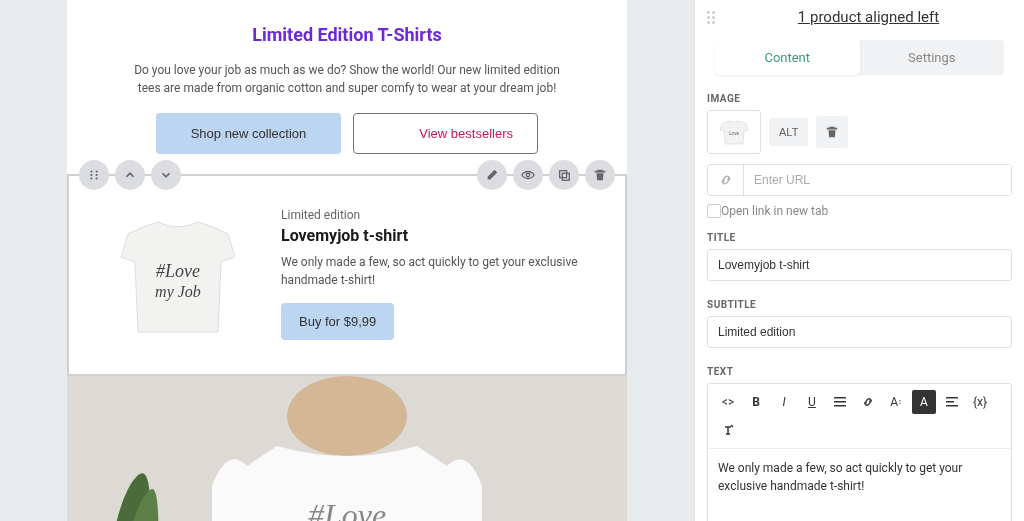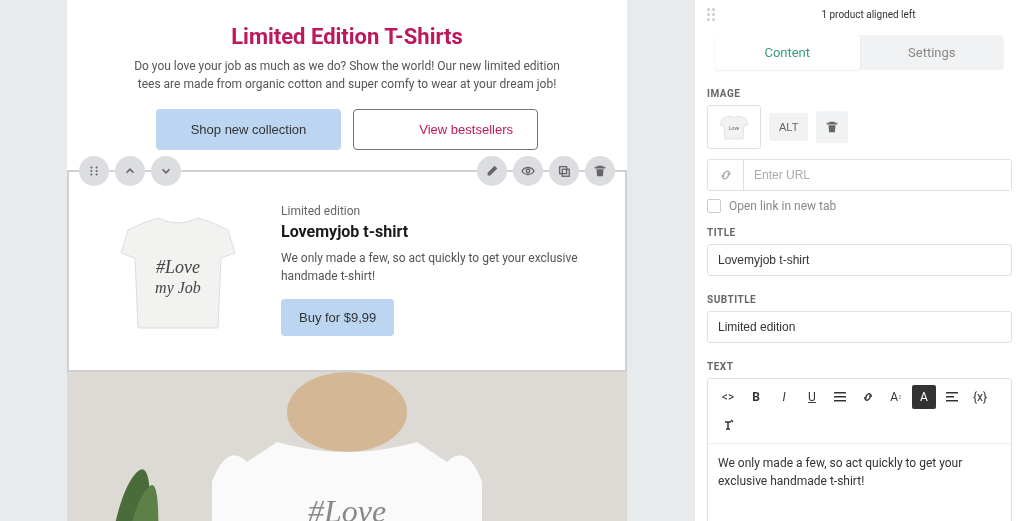--- a/index.html
+++ b/index.html
@@ -1,20 +1,20 @@
 <!DOCTYPE html>
 <html><head>
 <meta charset="utf-8">
 <style>
 * { box-sizing: border-box; margin: 0; padding: 0; }
 body { font-family: -apple-system, BlinkMacSystemFont, "Segoe UI", Roboto, Arial, sans-serif; background: #e8ebed; width: 1024px; height: 521px; overflow: hidden; display: flex; }
 .canvas-area { flex: 1; display: flex; justify-content: center; padding-top: 0; }
 .email-canvas { width: 560px; background: #fff; overflow: hidden; }
 .hero { padding: 24px 32px 20px; text-align: center; }
-.hero h1 { font-size: 22px; font-weight: 700; color: #be185d; margin-bottom: 8px; }
+.hero h1 { font-size: 18px; font-weight: 700; color: #6d28d9; margin-bottom: 16px; }
 .hero p { font-size: 12px; color: #555; line-height: 1.5; margin-bottom: 16px; max-width: 430px; margin-left: auto; margin-right: auto; }
 .hero-btns { display: flex; gap: 12px; justify-content: center; }
 .btn { padding: 12px 24px; font-size: 13px; border-radius: 4px; cursor: pointer; border: none; }
 .btn-primary { background: #bcd5f0; color: #333; flex: 1; max-width: 185px; }
 .btn-secondary { background: #fff; border: 1px solid #737373; color: #be185d; flex: 1; max-width: 185px; text-align: right; }
 .block-wrap { position: relative; border: 2px solid #d0d0d0; }
 .block-toolbar { position: absolute; top: -16px; left: 0; right: 0; display: flex; justify-content: space-between; padding: 0 10px; }
 .tb-group { display: flex; gap: 6px; }
 .tb-btn { width: 30px; height: 30px; border-radius: 50%; background: #dcdde0; display: flex; align-items: center; justify-content: center; cursor: pointer; color: #666; }
 .tb-btn svg { width: 14px; height: 14px; }
@@ -24,37 +24,37 @@
 .subtitle { font-size: 12px; color: #666; margin-bottom: 4px; }
 .product-title { font-size: 16px; font-weight: 700; color: #1a1a1a; margin-bottom: 8px; }
 .product-desc { font-size: 12px; color: #555; line-height: 1.5; margin-bottom: 14px; }
 .buy-btn { background: #bcd5f0; color: #333; padding: 11px 18px; border: none; border-radius: 4px; font-size: 13px; cursor: pointer; }
 .model-img { width: 100%; height: 200px; background: #e0dfdb; display: flex; align-items: center; justify-content: center; overflow: hidden; }
 .sidebar { width: 330px; background: #fff; border-left: 1px solid #e5e5e5; display: flex; flex-direction: column; font-size: 12px; }
 .sb-head { display: flex; align-items: center; padding: 8px 12px; gap: 10px; }
 .drag-dots { display: flex; flex-direction: column; gap: 2px; color: #ccc; }
 .drag-dots span { display: flex; gap: 2px; }
 .drag-dots i { width: 3px; height: 3px; background: #ccc; border-radius: 50%; }
-.sb-title { flex: 1; text-align: center; font-size: 10px; color: #333; }
+.sb-title { flex: 1; text-align: center; font-size: 15px; color: #333; text-decoration: underline; }
 .sb-tabs { display: flex; margin: 6px 20px 10px; background: #f1f2f3; border-radius: 4px; }
 .sb-tab { flex: 1; text-align: center; padding: 10px; font-size: 13px; cursor: pointer; }
 .sb-tab.active { background: #fff; color: #3a9b7a; border-radius: 4px; box-shadow: 0 1px 2px rgba(0,0,0,0.08); }
 .sb-tab.inactive { color: #888; }
 .sb-body { padding: 0 12px; overflow-y: auto; flex: 1; }
 .sb-label { font-size: 10px; font-weight: 700; color: #666; letter-spacing: 0.5px; margin: 8px 0 6px; }
 .img-row { display: flex; gap: 8px; align-items: center; margin-bottom: 10px; }
 .img-thumb { width: 54px; height: 44px; border: 1px solid #e0e0e0; border-radius: 3px; display: flex; align-items: center; justify-content: center; background: #fff; }
 .edit-img-btn { background: #8e8e8e; color: #fff; border: none; padding: 8px 12px; border-radius: 3px; font-size: 12px; cursor: pointer; }
 .alt-btn { background: #f1f2f3; border: none; padding: 8px 10px; border-radius: 3px; font-size: 11px; color: #666; cursor: pointer; }
 .del-btn { background: #f1f2f3; border: none; width: 32px; height: 32px; border-radius: 3px; display: flex; align-items: center; justify-content: center; cursor: pointer; color: #666; }
 .url-row { display: flex; border: 1px solid #e0e0e0; border-radius: 3px; margin-bottom: 8px; }
 .url-icon { width: 36px; display: flex; align-items: center; justify-content: center; color: #aaa; border-right: 1px solid #e0e0e0; }
 .url-input { flex: 1; border: none; padding: 8px 10px; font-size: 12px; outline: none; }
 .url-input::placeholder { color: #aaa; }
-.chk-row { display: flex; align-items: flex-end; gap: 8px; margin-bottom: 14px; color: #888; font-size: 12px; }
+.chk-row { display: flex; align-items: flex-end; margin-bottom: 14px; color: #888; font-size: 12px; }
 .chk { width: 14px; height: 14px; border: 1px solid #ccc; border-radius: 2px; }
 .text-input { width: 100%; border: 1px solid #e0e0e0; border-radius: 3px; padding: 8px 10px; font-size: 12px; margin-bottom: 10px; outline: none; color: #333; }
 .rte { border: 1px solid #e0e0e0; border-radius: 3px; }
 .rte-toolbar { display: flex; gap: 4px; padding: 6px 8px; border-bottom: 1px solid #eee; flex-wrap: wrap; }
 .rte-btn { width: 24px; height: 24px; display: flex; align-items: center; justify-content: center; font-size: 12px; color: #333; cursor: pointer; border-radius: 2px; }
 .rte-btn.active { background: #333; color: #fff; }
 .rte-body { padding: 10px; font-size: 12px; color: #333; line-height: 1.5; min-height: 80px; }
 .tshirt-svg { width: 100%; height: 100%; }
 </style>
 </head>

